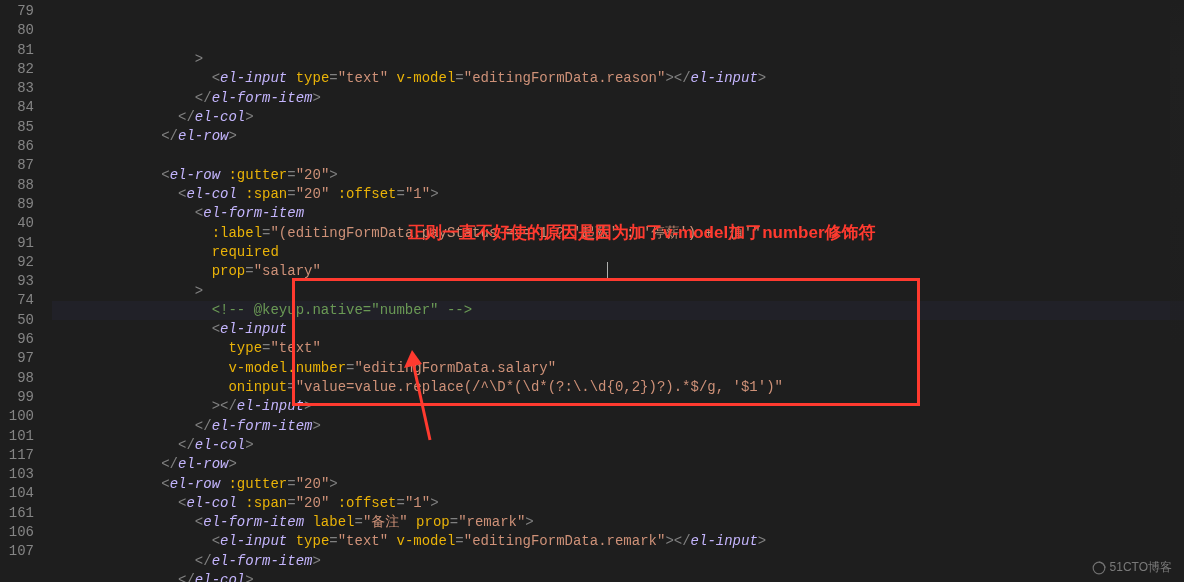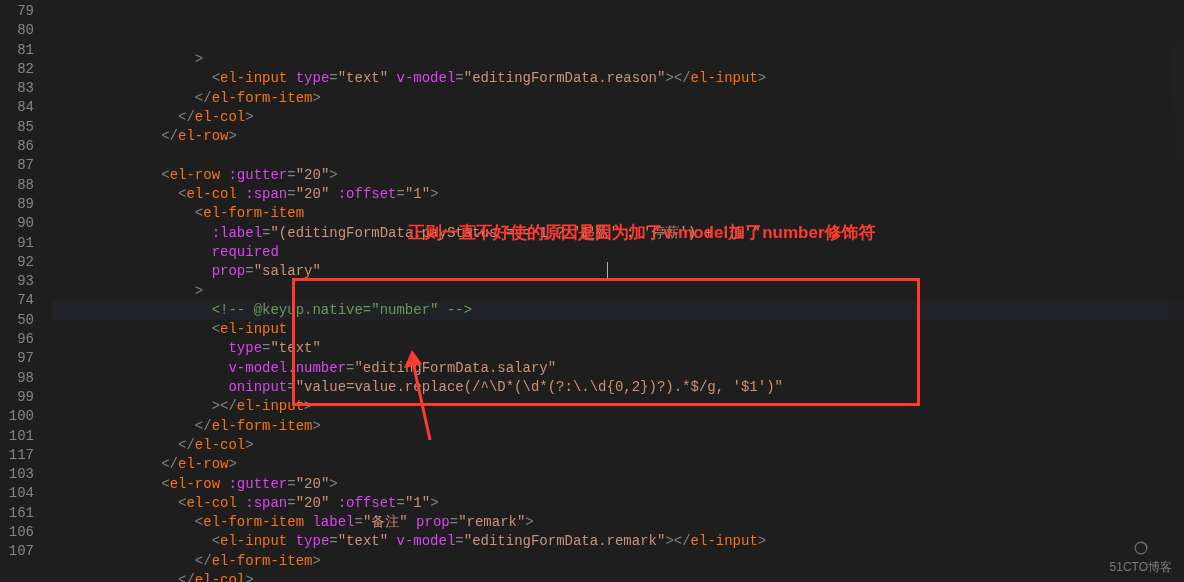--- a/index.html
+++ b/index.html
@@ -30,22 +30,22 @@
   .code {
     flex: 1;
     padding-top: 2px;
     white-space: pre;
     position: relative;
   }
   .code .line { height: 19.3px; line-height: 19.3px; }
   .code .line.hl { background: rgba(40,40,60,0.35); }
   
   .p  { color: #808080; }   
-  .tg { color: #f97316; }   
-  .at { color: #d946ef; }   
+  .tg { color: #c4b5fd; font-style: italic; }   
+  .at { color: #eab308; }   
   .st { color: #ce9178; }   
   .cm { color: #6a9955; }   
   .pl { color: #d4d4d4; }   
 
   .annotation {
     position: absolute;
     color: #ff3a2f;
     font-weight: bold;
     font-size: 17px;
     font-family: "Microsoft YaHei", sans-serif;
@@ -87,41 +87,40 @@
     position: absolute;
     right: 12px;
     bottom: 6px;
     color: #8a8a8a;
     font-size: 12px;
     font-family: "Microsoft YaHei", sans-serif;
     display: flex;
     align-items: center;
     gap: 4px;
     opacity: 0.85;
-    flex-direction: column;
   }
   .watermark svg { opacity: 0.9; }
 </style>
 </head>
 <body>
 
 <div class="editor">
   <div class="gutter">
       <div class="ln">79</div>
       <div class="ln">80</div>
       <div class="ln">81</div>
       <div class="ln">82</div>
       <div class="ln">83</div>
       <div class="ln">84</div>
       <div class="ln">85</div>
       <div class="ln">86</div>
       <div class="ln">87</div>
       <div class="ln">88</div>
       <div class="ln">89</div>
-      <div class="ln">90</div>
+      <div class="ln">40</div>
       <div class="ln">91</div>
       <div class="ln">92</div>
       <div class="ln">93</div>
       <div class="ln">74</div>
       <div class="ln">50</div>
       <div class="ln">96</div>
       <div class="ln">97</div>
       <div class="ln">98</div>
       <div class="ln">99</div>
       <div class="ln">100</div>

